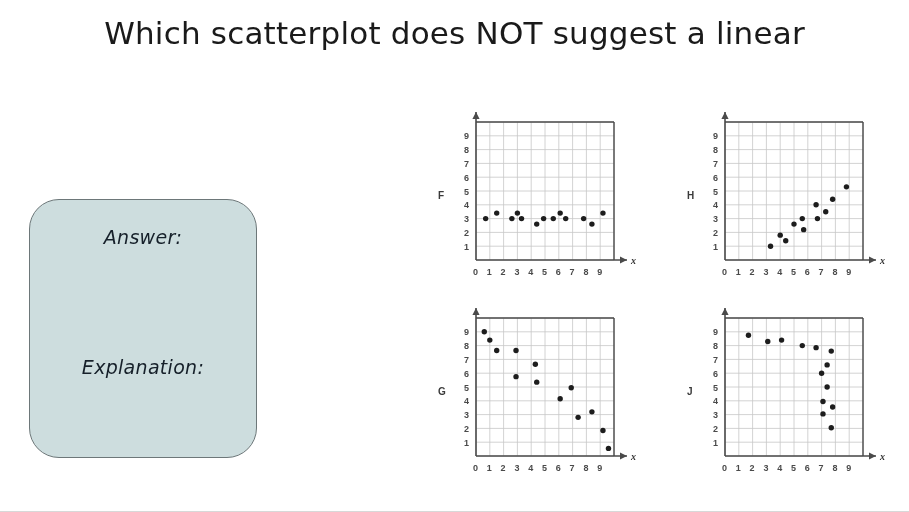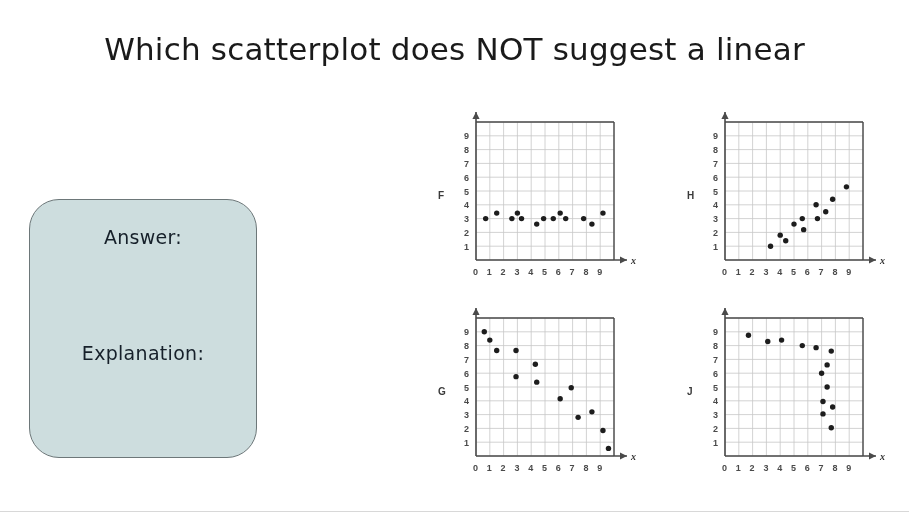--- a/index.html
+++ b/index.html
@@ -23,21 +23,21 @@
     top: 14px;
     width: 909px;
     text-align: center;
     font-size: 31px;
     line-height: 38px;
     font-weight: 400;
     letter-spacing: 0.2px;
     color: #1a1a1a;
     font-family: "DejaVu Sans", sans-serif;
   }
-  #question-title .ln { display: block; margin-top: 16px; }
+  #question-title .ln { display: block; }
 
   
   #answer-box {
     position: absolute;
     left: 29px;
     top: 199px;
     width: 228px;
     height: 259px;
     background: #cdddde;
     border: 1px solid #6d7779;
@@ -45,23 +45,24 @@
     box-sizing: border-box;
   }
   #answer-box .field-label {
     position: absolute;
     width: 100%;
     text-align: center;
     font-size: 19px;
     color: #16202a;
     font-family: "DejaVu Sans", sans-serif;
     letter-spacing: 0.3px;
+    font-style: italic;
   }
   #answer-label   { top: 26px; }
-  #explanation-label { top: 142px; }
+  #explanation-label { top: 156px; }
 
   
   #plots {
     position: absolute;
     left: 432px;
     top: 112px;
     width: 470px;
     height: 385px;
   }
   .plot {

